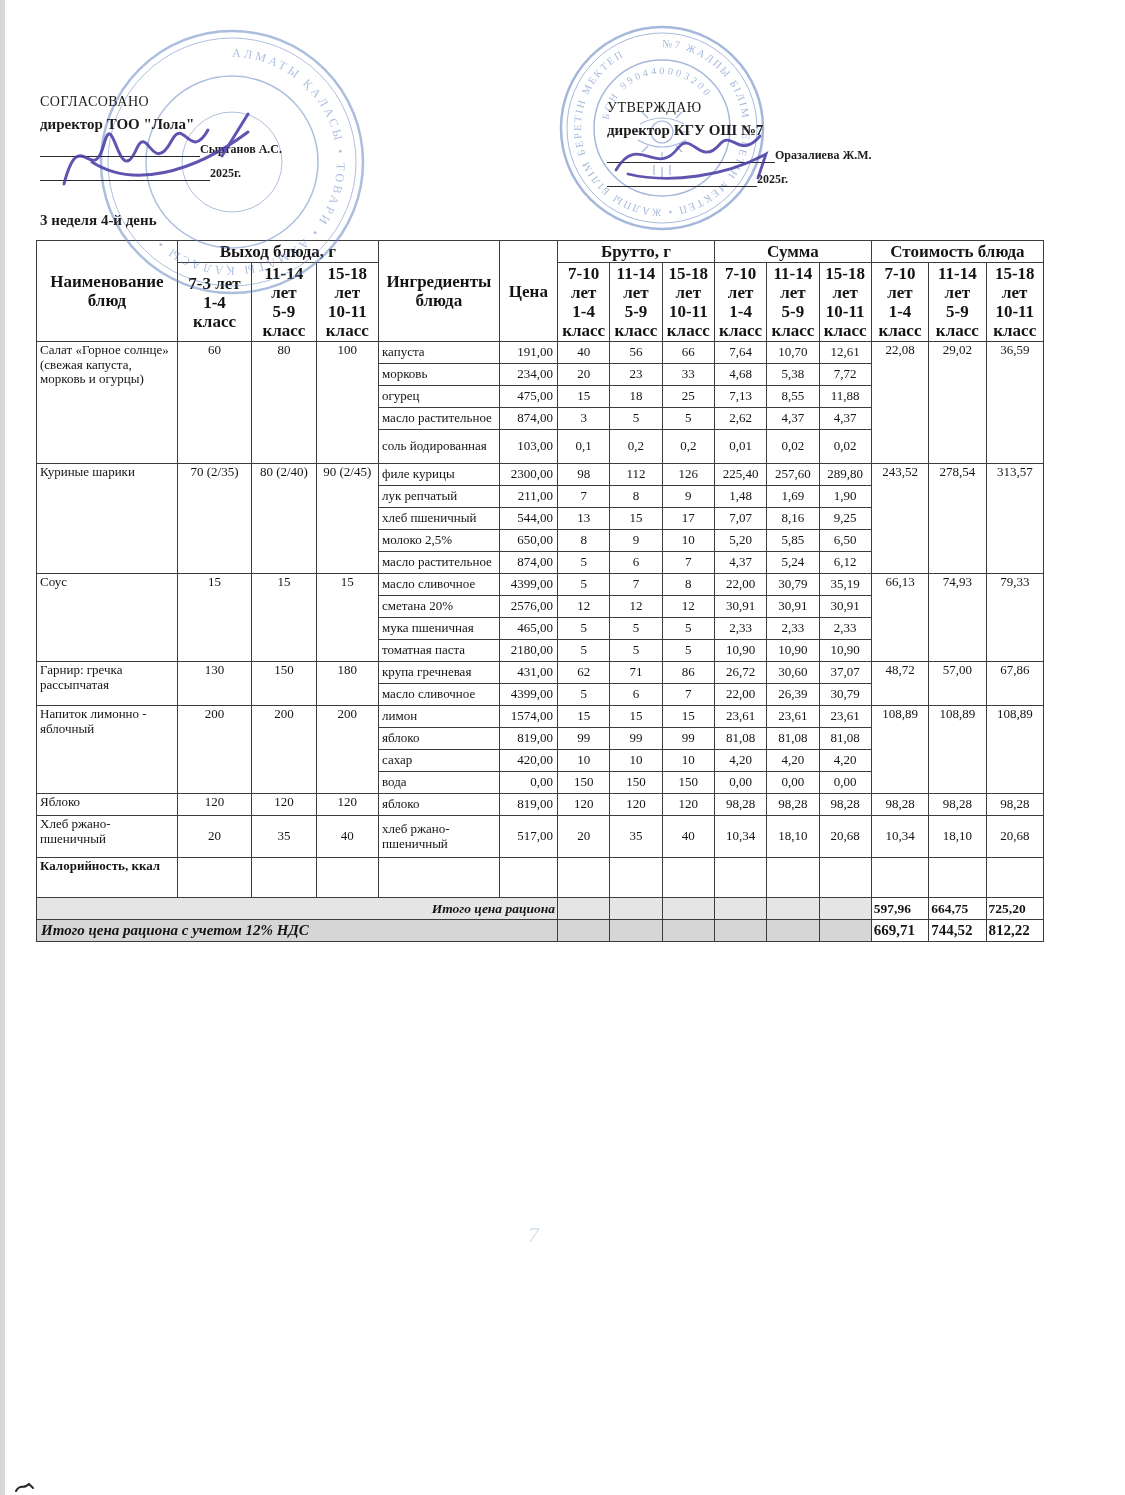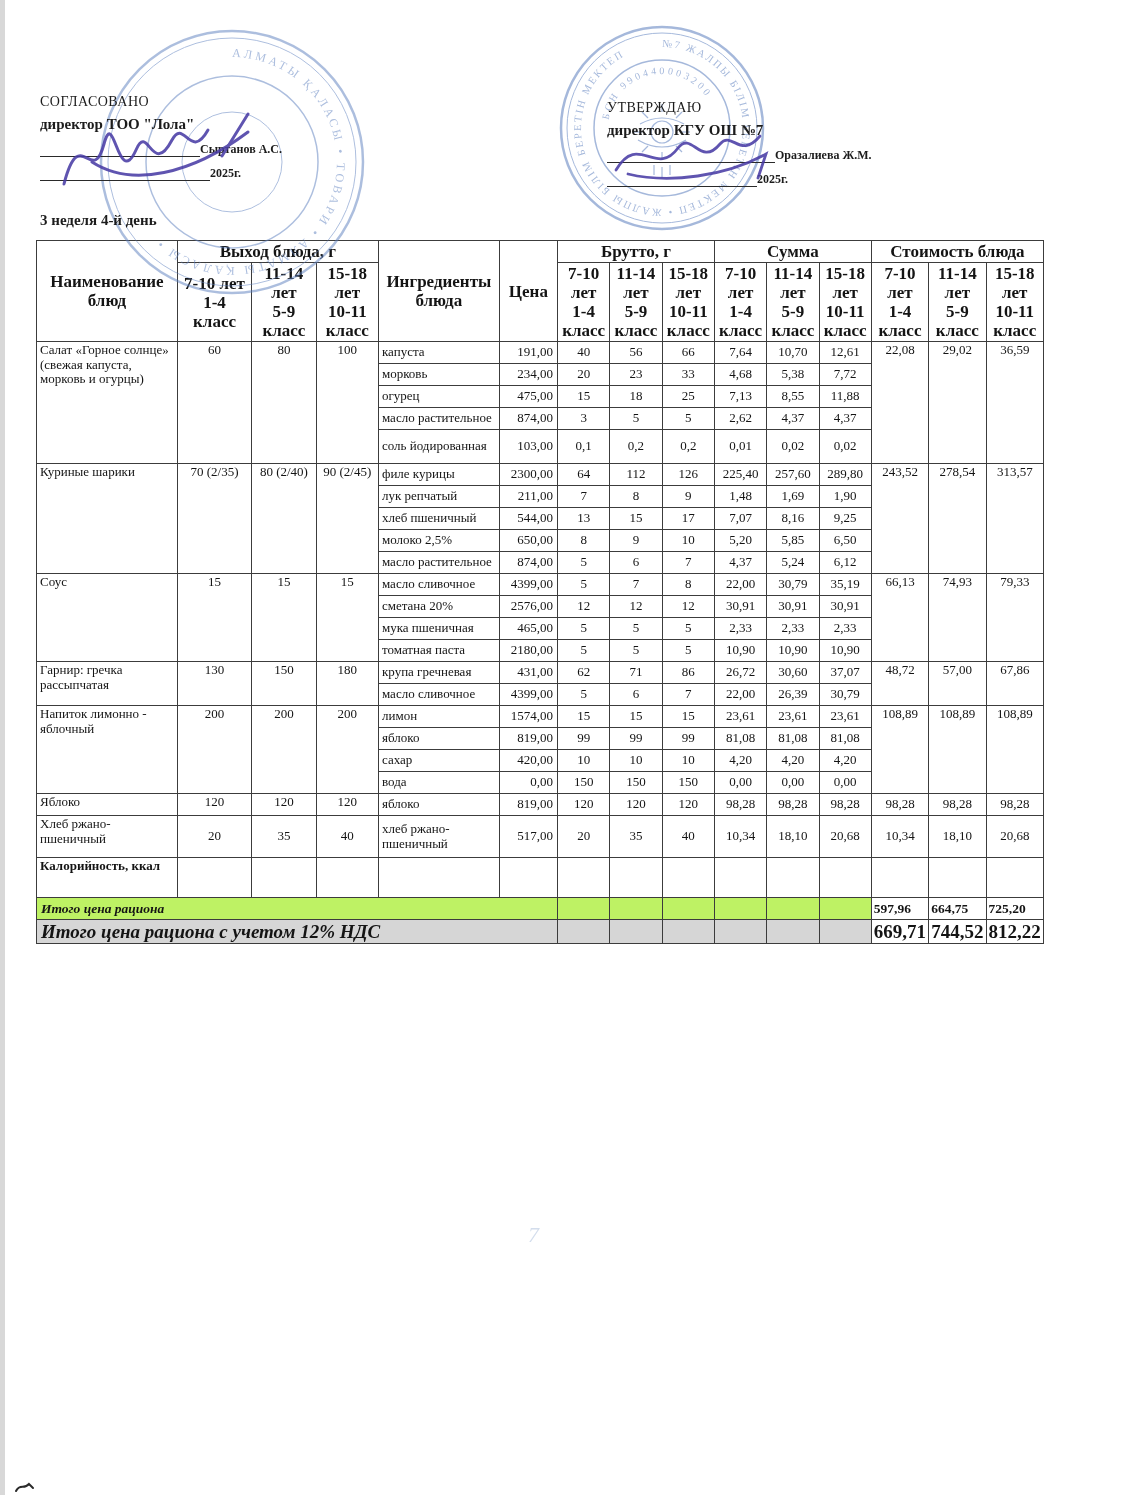--- a/index.html
+++ b/index.html
@@ -31,22 +31,22 @@
     border:1px solid #3c3c3c;font-size:13px;line-height:1.12;padding:1px 2px;
     text-align:center;vertical-align:middle;white-space:pre-line;height:19px;
     font-family:"Liberation Serif", serif;color:#141414;overflow:hidden;
   }
   .menu th{font-weight:bold;font-size:17px;}
   .menu td.nm{Text-align:left;vertical-align:top;padding-left:3px;}
   .menu td.gc{vertical-align:top;}
   .menu td.ing{text-align:left;padding-left:3px;}
   .menu td.pr{text-align:right;padding-right:4px;}
   .menu td.bold{font-weight:bold;}
-  tr.total1 td{background:#bef264;font-size:13.5px;}
-  tr.total2 td{background:#d6d6d6;font-size:19px;}
+  tr.total1 td{background:#e5e5e5;font-size:13.5px;text-align:right;}
+  tr.total2 td{background:#d6d6d6;font-size:15px;}
   tr.total1 td.val,tr.total2 td.val{background:#ffffff;font-weight:bold;text-align:left;padding-right:4px;}
   td.tot-label{font-weight:bold;font-style:italic;text-align:left;padding-left:4px;}
   .ink-mark{position:absolute;left:14px;top:1480px;z-index:4;}
 </style>
 </head>
 <body>
 
 <div class="edge-strip"></div>
 
 <svg class="stamp" style="left:92px;top:12px;" width="300" height="320" viewBox="0 0 300 320" fill="none" opacity="0.5">
@@ -161,21 +161,21 @@
 блюд</th>
       <th colspan="3">Выход блюда, г</th>
       <th rowspan="2">Ингредиенты
 блюда</th>
       <th rowspan="2">Цена</th>
       <th colspan="3">Брутто, г</th>
       <th colspan="3">Сумма</th>
       <th colspan="3">Стоимость блюда</th>
     </tr>
     <tr>
-      <th>7-10 лет
+      <th>7-3 лет
 1-4
 класс</th>
       <th>11-14
 лет
 5-9
 класс</th>
       <th>15-18 лет
 10-11
 класс</th>
       <th>7-10
@@ -276,21 +276,21 @@
       <td>0,02</td>
     </tr>
 
     <tr>
       <td class="nm" rowspan="5">Куриные шарики</td>
       <td class="gc" rowspan="5">70 (2/35)</td>
       <td class="gc" rowspan="5">80 (2/40)</td>
       <td class="gc" rowspan="5">90 (2/45)</td>
       <td class="ing">филе курицы</td>
       <td class="pr">2300,00</td>
-      <td>64</td>
+      <td>98</td>
       <td>112</td>
       <td>126</td>
       <td>225,40</td>
       <td>257,60</td>
       <td>289,80</td>
       <td class="gc" rowspan="5">243,52</td>
       <td class="gc" rowspan="5">278,54</td>
       <td class="gc" rowspan="5">313,57</td>
     </tr>
     <tr>

